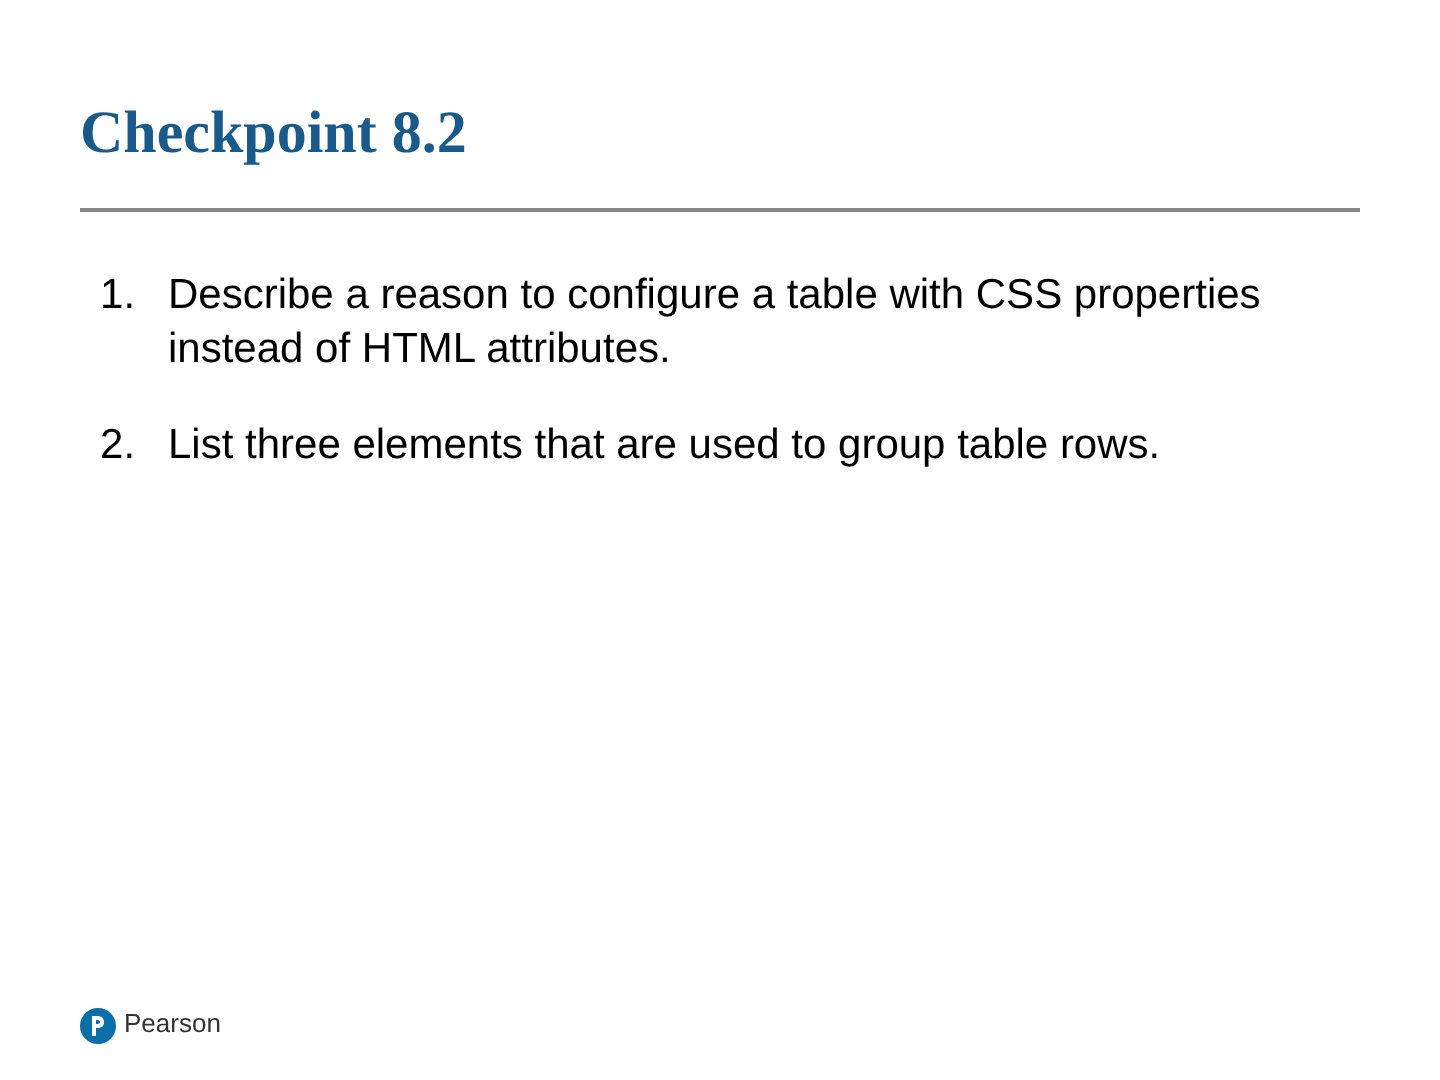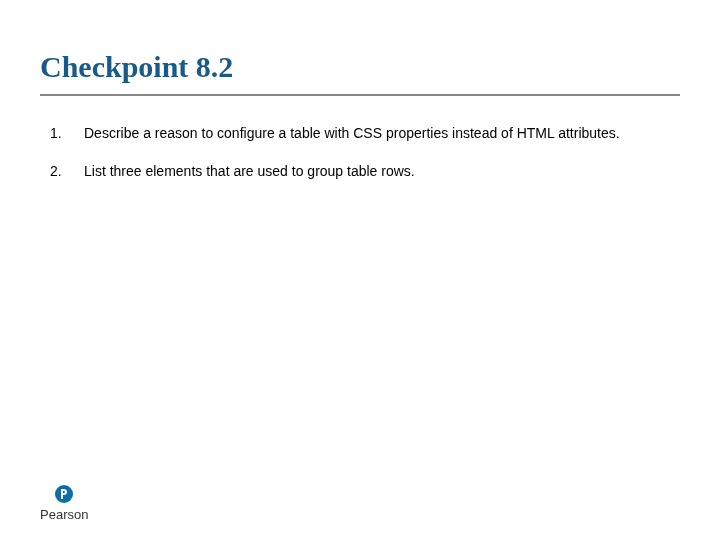--- a/index.html
+++ b/index.html
@@ -20,30 +20,30 @@
       height: 100%;
       padding: 50px 40px 0 40px;
       position: relative;
     }
     .title {
       font-family: Georgia, 'Times New Roman', serif;
       font-size: 30px;
       font-weight: bold;
       color: #1a5a8a;
       border-bottom: 2px solid #888;
-      padding-bottom: 10px;
+      padding-bottom: 20px;
       margin-bottom: 28px;
     }
     .list {
       list-style: none;
       counter-reset: item;
     }
     .list-item {
       counter-increment: item;
-      font-size: 14px;
+      font-size: 21px;
       color: #000;
       line-height: 1.3;
       margin-bottom: 20px;
       padding-left: 44px;
       position: relative;
     }
     .list-item::before {
       content: counter(item) ".";
       position: absolute;
       left: 10px;
@@ -53,23 +53,21 @@
       position: absolute;
       bottom: 18px;
       left: 40px;
       right: 40px;
       display: flex;
       align-items: center;
       justify-content: space-between;
     }
     .logo {
       display: flex;
-      align-items: center;
       gap: 4px;
-      flex-direction: column;
     }
     .logo-mark {
       width: 18px;
       height: 18px;
       border-radius: 50%;
       background: #0a6ea8;
       display: flex;
       align-items: center;
       justify-content: center;
     }

